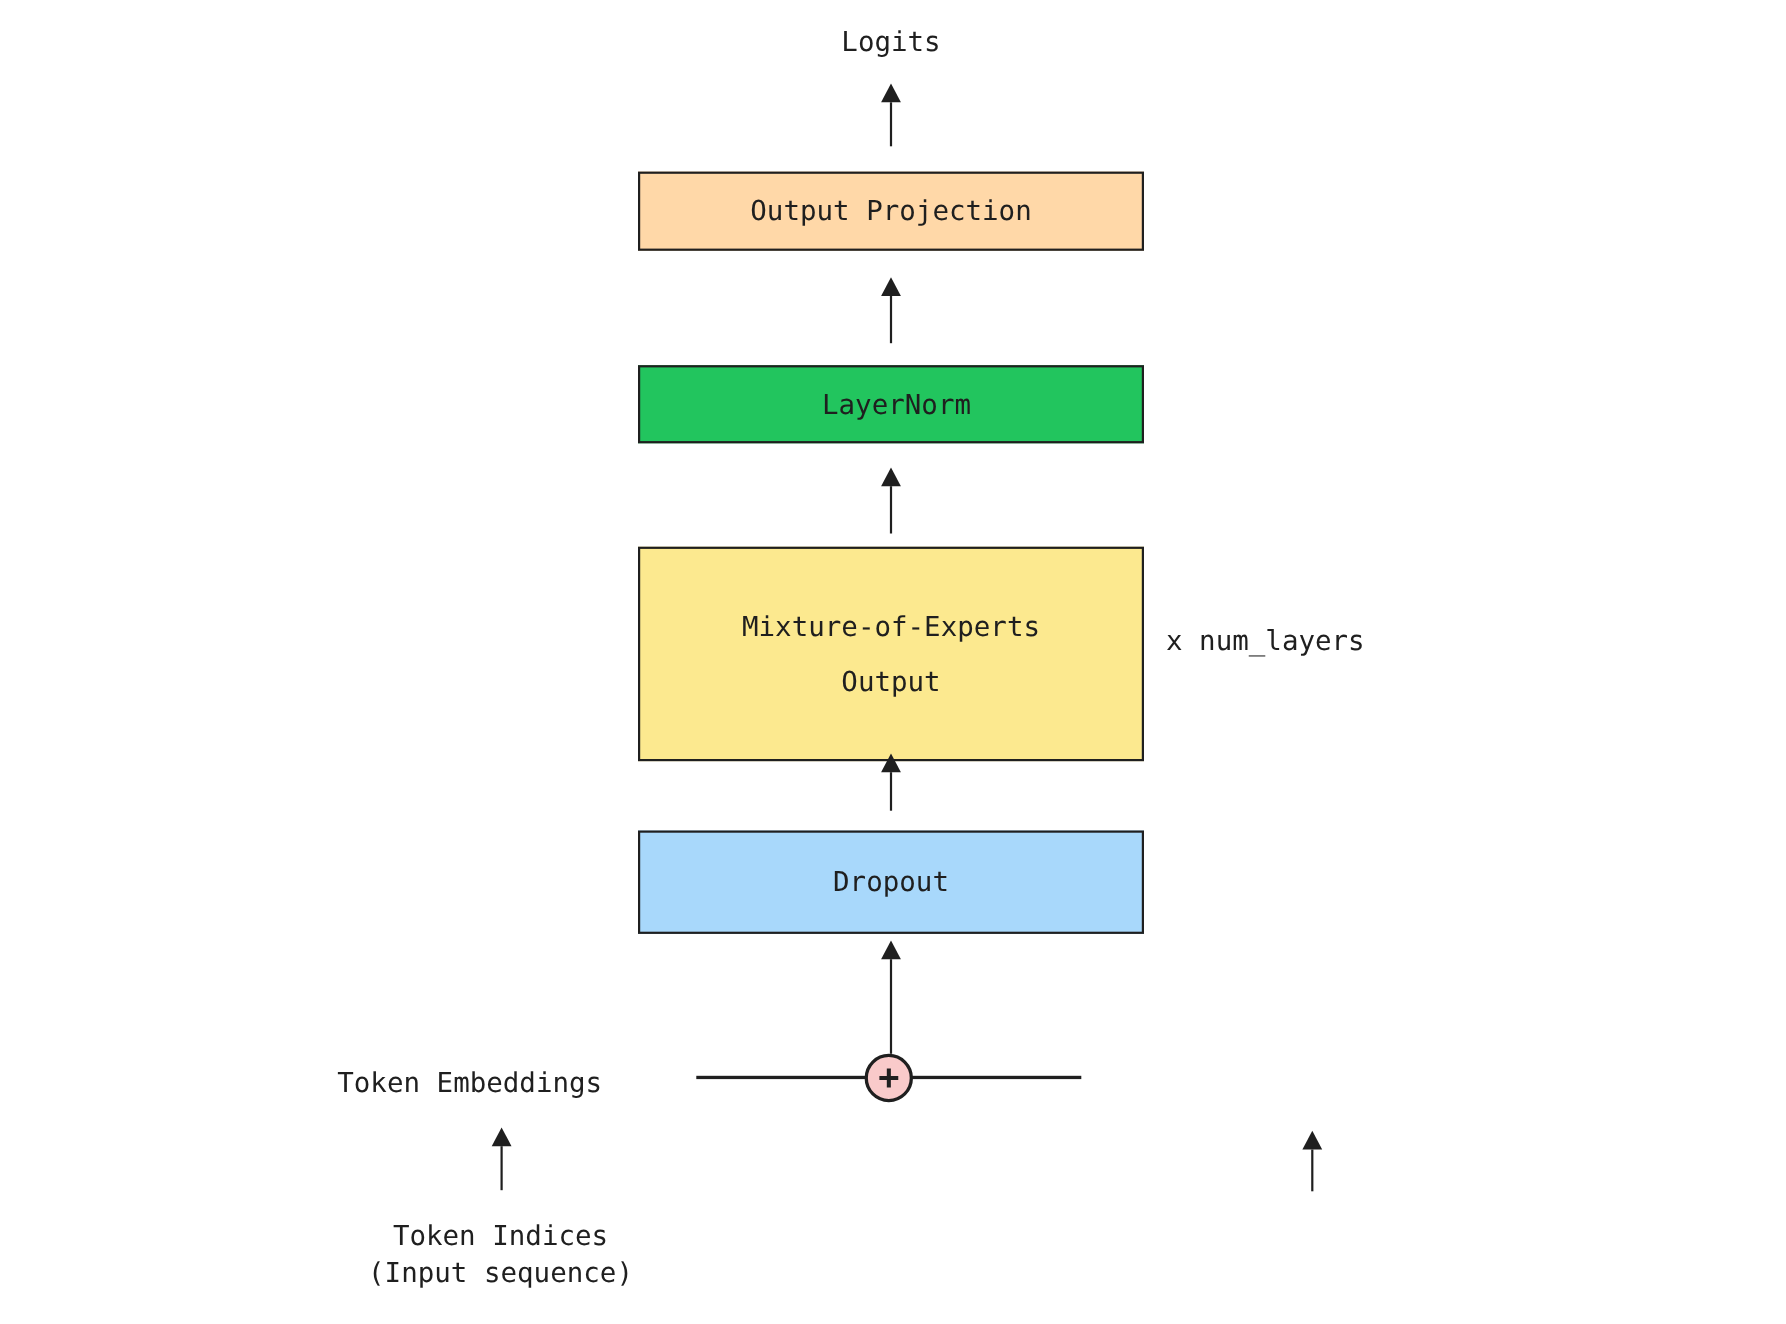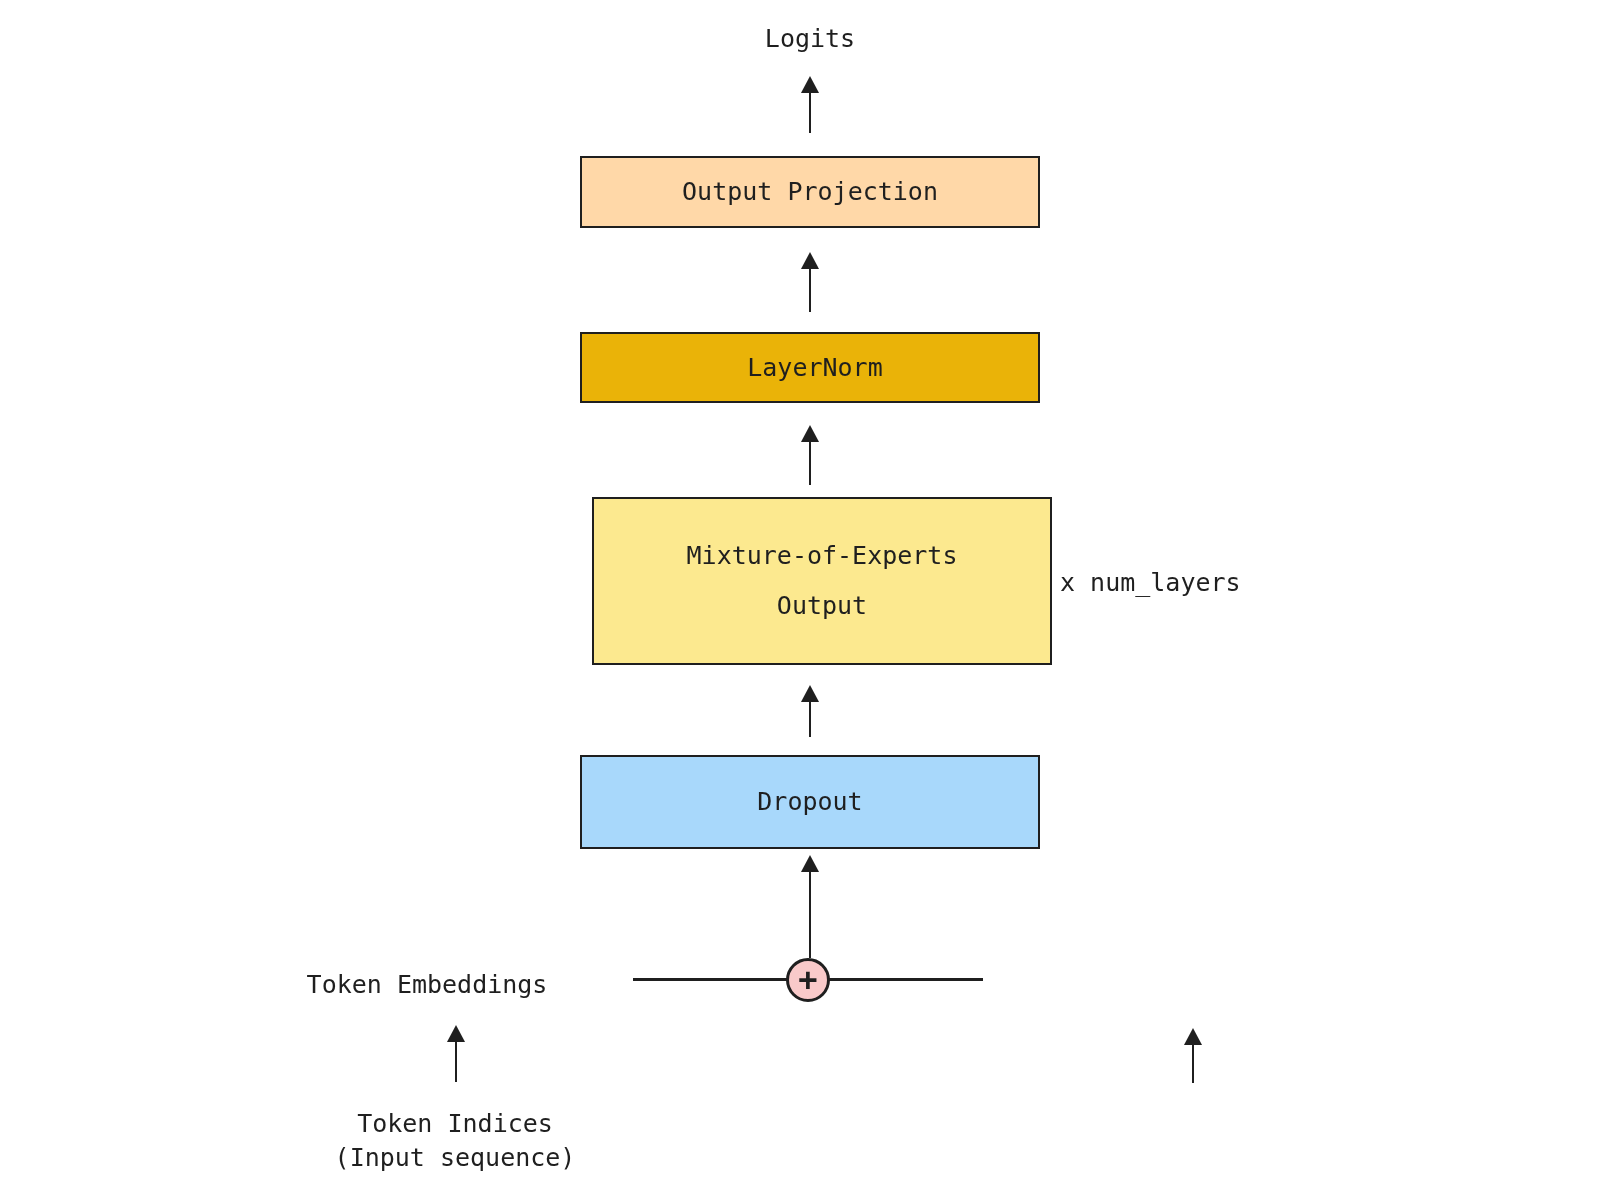--- a/index.html
+++ b/index.html
@@ -26,21 +26,21 @@
     flex-direction: column;
     align-items: center;
     justify-content: center;
     font-size: 25px;
     line-height: 50px;
     text-align: center;
     white-space: nowrap;
   }
   .box-output { top: 156px; height: 72px; }
   .box-layernorm { top: 332px; height: 71px; }
-  .box-moe { top: 497px; height: 168px; margin-left: 12px; }
+  .box-moe { top: 497px; height: 195px; }
   .box-dropout { top: 755px; height: 94px; }
 
   .t {
     position: absolute;
     font-size: 25px;
     white-space: nowrap;
     transform: translate(-50%, -50%);
   }
   .t-left-align { transform: translate(0, -50%); }
 
@@ -102,21 +102,21 @@
 
   <div class="box box-output" style="background-color: rgb(255, 216, 168);">
     <span>Output Projection</span>
   </div>
 
   <div class="arrow" style="left:800px; top:252px; height:60px;">
     <div class="head"></div>
     <div class="shaft"></div>
   </div>
 
-  <div class="box box-layernorm" style="background-color: #eab308; padding-left: 10px;">
+  <div class="box box-layernorm" style="background-color: #22c55e; padding-left: 10px;">
     <span>LayerNorm</span>
   </div>
 
   <div class="arrow" style="left:800px; top:425px; height:60px;">
     <div class="head"></div>
     <div class="shaft"></div>
   </div>
 
   <div class="box box-moe" style="background-color: rgb(252, 233, 143);">
     <span>Mixture-of-Experts</span>

